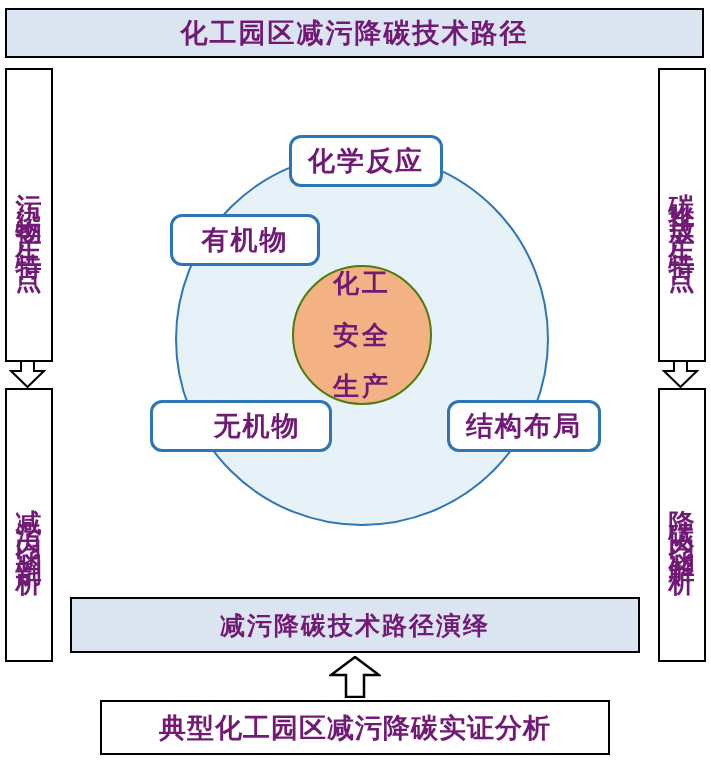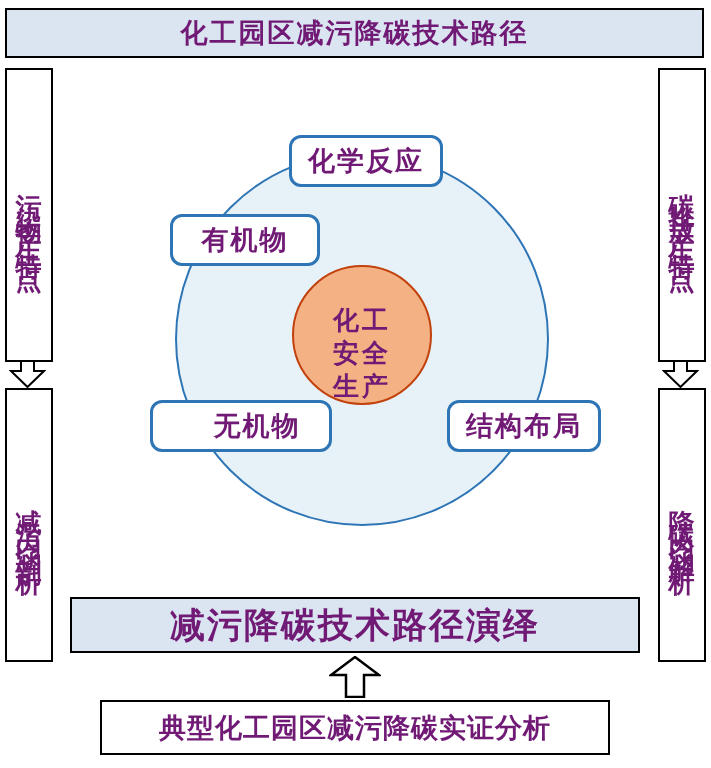--- a/index.html
+++ b/index.html
@@ -16,21 +16,21 @@
   .top-banner{
     position:absolute;left:5px;top:8px;width:695px;height:46px;
     background:#dbe5f1;border:2px solid #000;
     display:flex;align-items:center;justify-content:center;
     font-size:27px;letter-spacing:2px;
   }
   .mid-banner{
     position:absolute;left:70px;top:597px;width:566px;height:52px;
     background:#dbe5f1;border:2px solid #000;
     display:flex;align-items:center;justify-content:center;
-    font-size:35px;letter-spacing:2px;
+    font-size:25px;letter-spacing:2px;
   }
   .bottom-box{
     position:absolute;left:100px;top:700px;width:506px;height:51px;
     background:#fff;border:2px solid #000000;
     display:flex;align-items:center;justify-content:center;
     font-size:27px;letter-spacing:1px;
   }
   
   .side-box{
     position:absolute;width:44px;background:#fff;border:2px solid #000;
@@ -48,22 +48,22 @@
   .left-bot  {left:5px;  top:388px;height:270px;}
   .right-top {left:658px;top:68px; height:290px;}
   .right-bot {left:658px;top:388px;height:270px;}
   
   .big-circle{
     position:absolute;left:175px;top:152px;width:370px;height:370px;
     background:#e6f1f8;border:2px solid #2e75b6;border-radius:50%;
   }
   .core-circle{
     position:absolute;left:292px;top:265px;width:136px;height:136px;
-    background:#f4b183;border:2px solid #c2410c;border-radius:50%;
-    display:flex;flex-direction:column;align-items:center;justify-content:flex-end;
+    background:#f4b183;border:2px solid #4d7c0f;border-radius:50%;
+    display:flex;flex-direction:column;align-items:center;justify-content:space-between;
     font-size:26px;line-height:33px;letter-spacing:3px;
   }
   
   .factor{
     position:absolute;height:46px;
     background:#fff;border:3px solid #2e75b6;border-radius:12px;
     display:flex;align-items:center;justify-content:center;
     font-size:27px;letter-spacing:2px;
   }
   .f-top {left:289px;top:135px;width:148px;}

